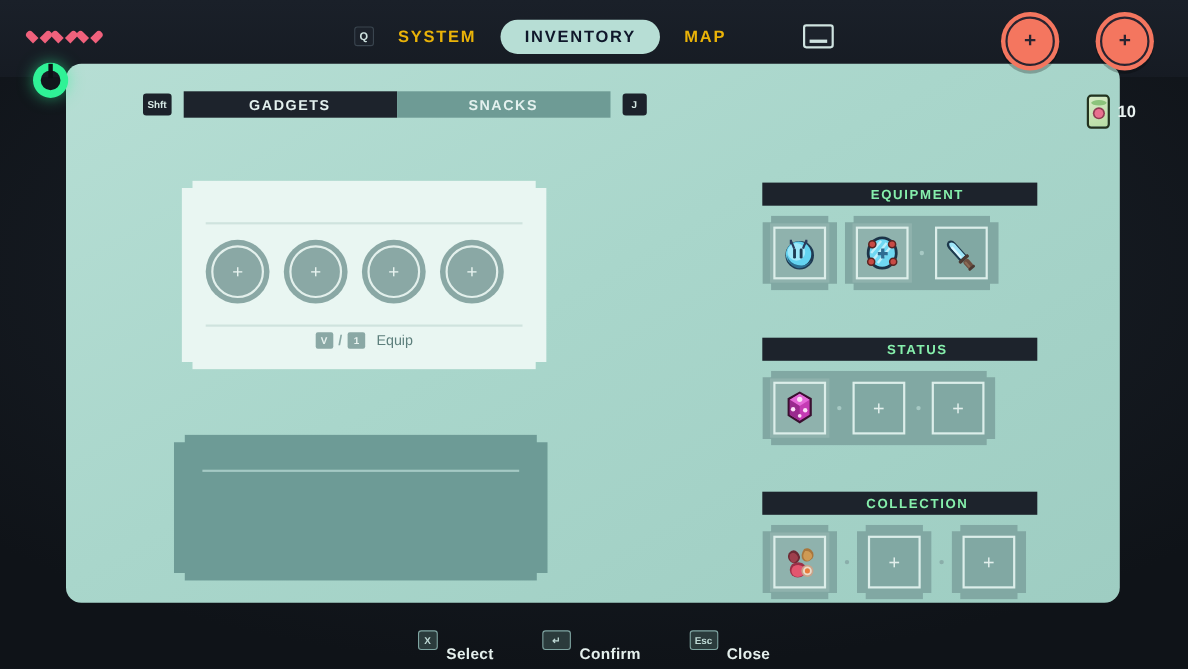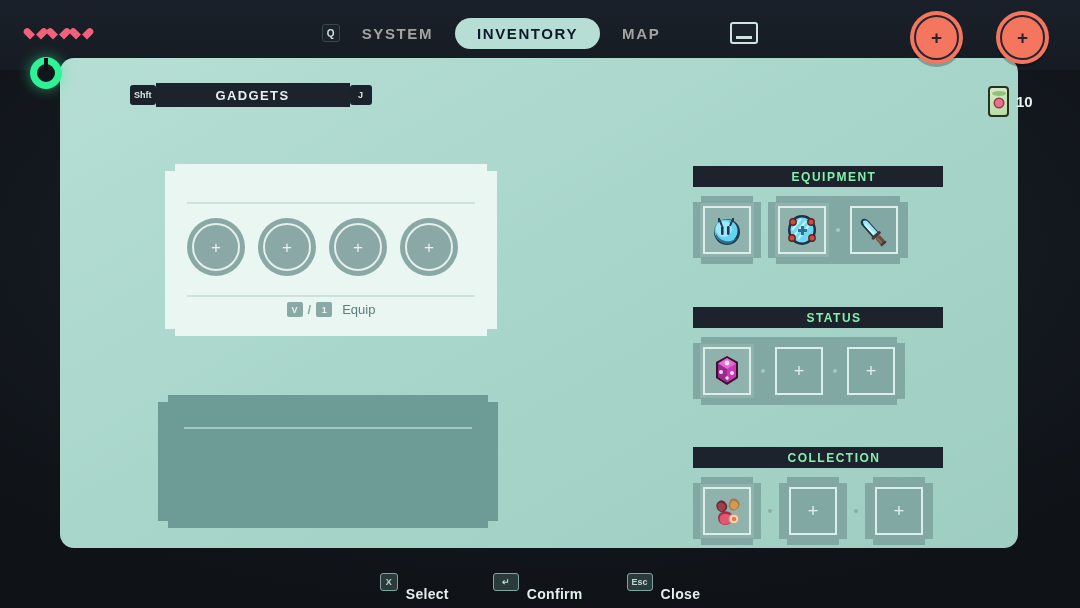--- a/index.html
+++ b/index.html
@@ -62,21 +62,21 @@
     display:inline-flex; align-items:center; justify-content:center;
     background:#1c222b; color:#cfe3e0;
     border:1px solid #3a454f;
     border-radius:3px;
     font-size:10px; font-weight:bold; letter-spacing:.2px;
     min-width:18px; height:18px; padding:0 3px;
   }
   #nav .keycap{ margin-right:0; }
   .nav-item{
     font-size:15px; font-weight:bold; letter-spacing:1.6px;
-    color:#a3a3a3; padding:7px 22px;
+    color:#eab308; padding:7px 22px;
     border-radius:20px;
   }
   .nav-item.active{
     background:#b7ded5; color:#0f172a;
   }
   #nav-left-key{ margin-right:48px; }
   #nav-right-key{ margin-left:48px; width:28px; }
   #spacebar-key{
     display:inline-flex; align-items:flex-end; justify-content:center;
     width:28px; height:22px;
@@ -137,21 +137,21 @@
     position:absolute; left:60px; top:58px;
     width:958px; height:490px;
     background:linear-gradient(150deg,#b6ded4 0%,#a9d6cb 45%,#9ecdc2 100%);
     border-radius:14px;
     z-index:20;
   }
 
   
   #cat-row{
     position:absolute; left:70px; top:25px;
-    display:flex; align-items:center; gap:0;
+    display:flex; align-items:center; gap:11px;
   }
   .cat-key{
     background:#1c222b; color:#d5e7e4; border:none;
     border-radius:3px; font-size:9px; font-weight:bold;
     height:20px; min-width:22px; padding:0 4px;
     display:inline-flex;align-items:center;justify-content:center;
   }
   #cat-tabs{ display:flex; }
   .cat-tab{
     width:194px; height:24px;
@@ -310,20 +310,21 @@
 
 <div id="bg-vignette"></div>
 <div id="bg-topglow"></div>
 
 <div id="panel">
 
   <div id="cat-row">
     <span class="cat-key">Shft</span>
     <div id="cat-tabs">
       <div class="cat-tab active">GADGETS</div>
+      <div class="cat-tab inactive">SNACKS</div>
     </div>
     <span class="cat-key">J</span>
   </div>
 
   <div id="grid-card" class="notched notch-clip">
     <div id="grid-divider-top"></div>
     <div id="grid-slots">
       <div class="round-slot">
           <span>+</span>
         </div>

